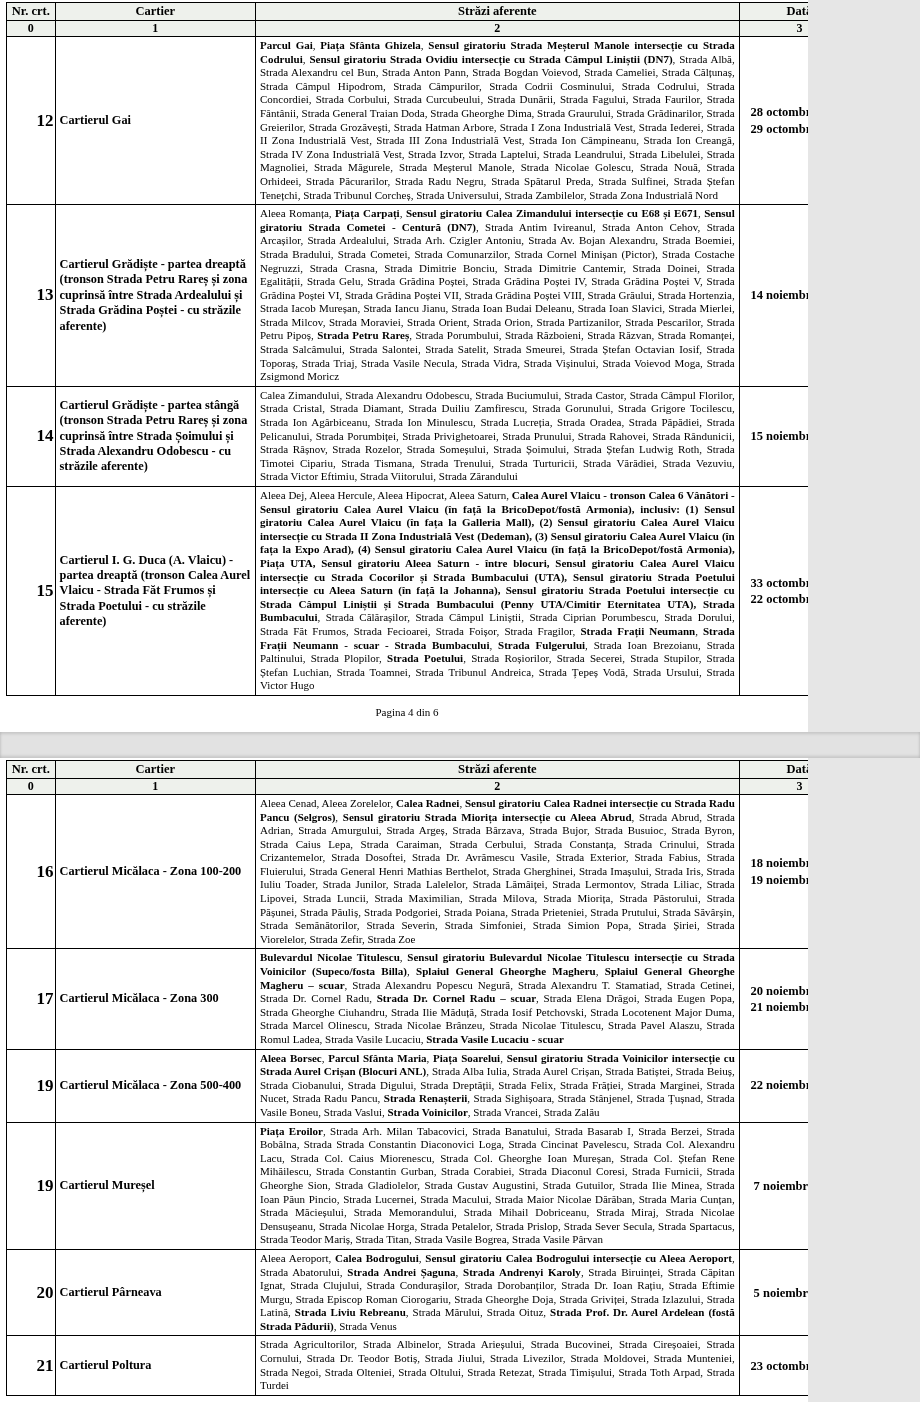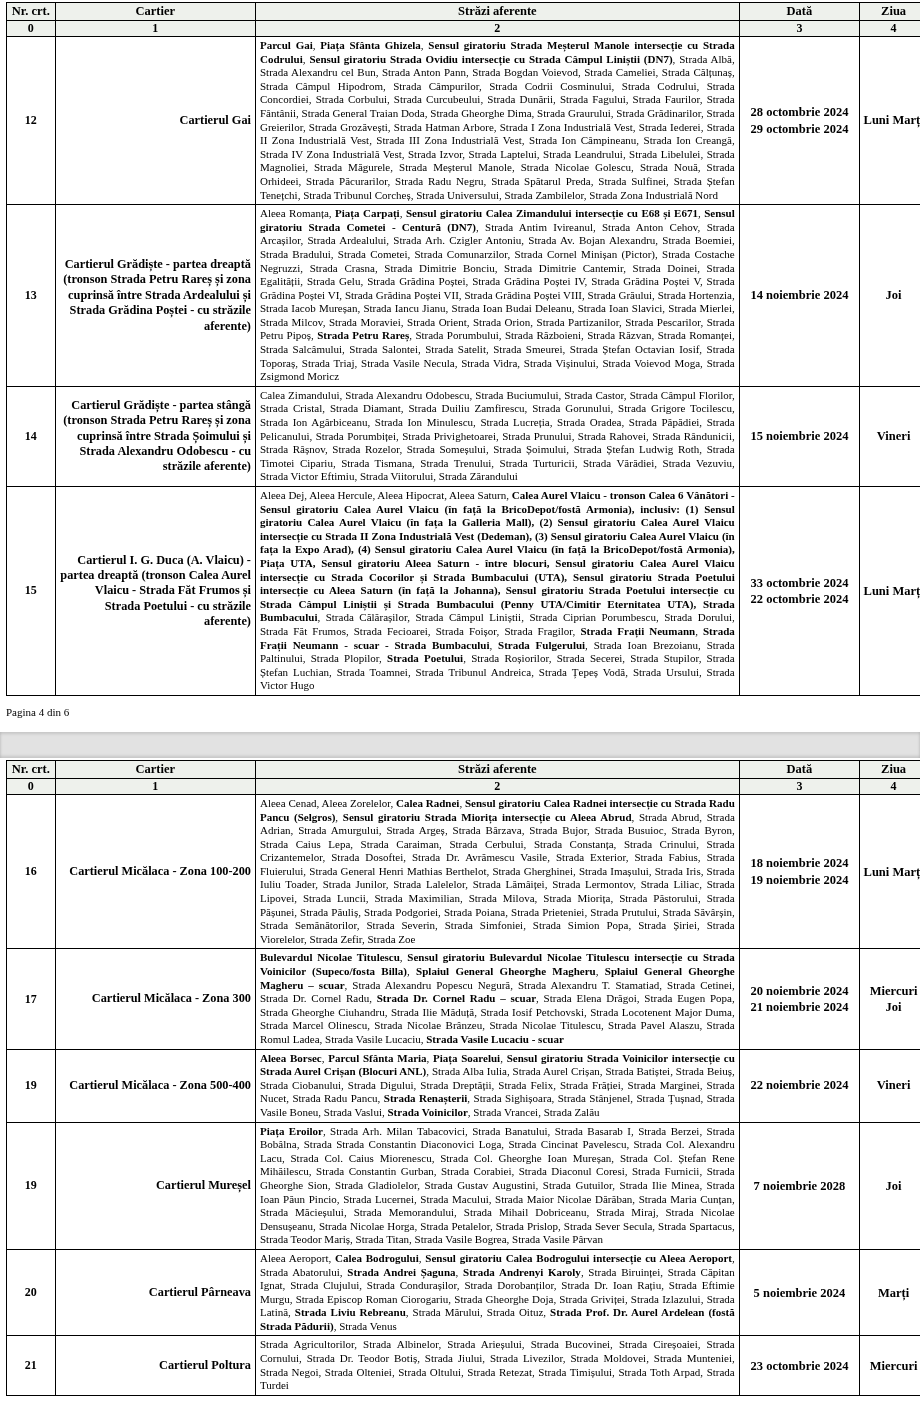--- a/index.html
+++ b/index.html
@@ -5,21 +5,21 @@
   html, body {
     margin: 0; padding: 0;
     width: 920px; height: 1402px;
     overflow: hidden;
     background: #e6e6e6;
     font-family: "Liberation Serif", "DejaVu Serif", serif;
     color: #000;
   }
   .page {
     background: #ffffff;
-    width: 920px;
+    width: 808px;
     overflow: hidden;
   }
   .page-inner { padding: 2px 0 10px 6px; }
   table.doc {
     border-collapse: collapse;
     table-layout: fixed;
     width: 922px; 
   }
   table.doc td, table.doc th {
     border: 1px solid #000;
@@ -35,27 +35,27 @@
   }
   td.idx {
     font-weight: bold;
     font-size: 12px;
     text-align: center;
     background: #eef1ec;
     padding: 0 2px;
   }
   td.nr {
     font-weight: bold;
-    font-size: 12px;
-    text-align: center;
+    font-size: 17px;
+    text-align: right;
   }
   td.cartier {
     font-weight: bold;
     font-size: 12.3px;
-    text-align: right;
+    text-align: left;
     line-height: 1.25;
     padding: 2px 4px;
   }
   td.streets {
     font-size: 11px;
     line-height: 13.6px;
     text-align: justify;
     padding: 2px 4px;
     vertical-align: middle;
   }
@@ -65,21 +65,21 @@
     text-align: center;
     line-height: 1.3;
     padding: 2px 3px;
   }
   .col-nr  { width: 48px;  }
   .col-ct  { width: 198px; }
   .col-st  { width: 478px; }
   .col-dt  { width: 119px; }
   .col-zi  { width: 67px;  }
   .footer {
-    text-align: left;
+    text-align: center;
     font-size: 11px;
     padding: 10px 0 4px 0;
   }
   .gap {
     height: 26px;
     background: #e2e2e2;
     box-shadow: inset 0 2px 3px rgba(0,0,0,0.12), inset 0 -2px 3px rgba(0,0,0,0.12);
   }
 </style>
 </head>

